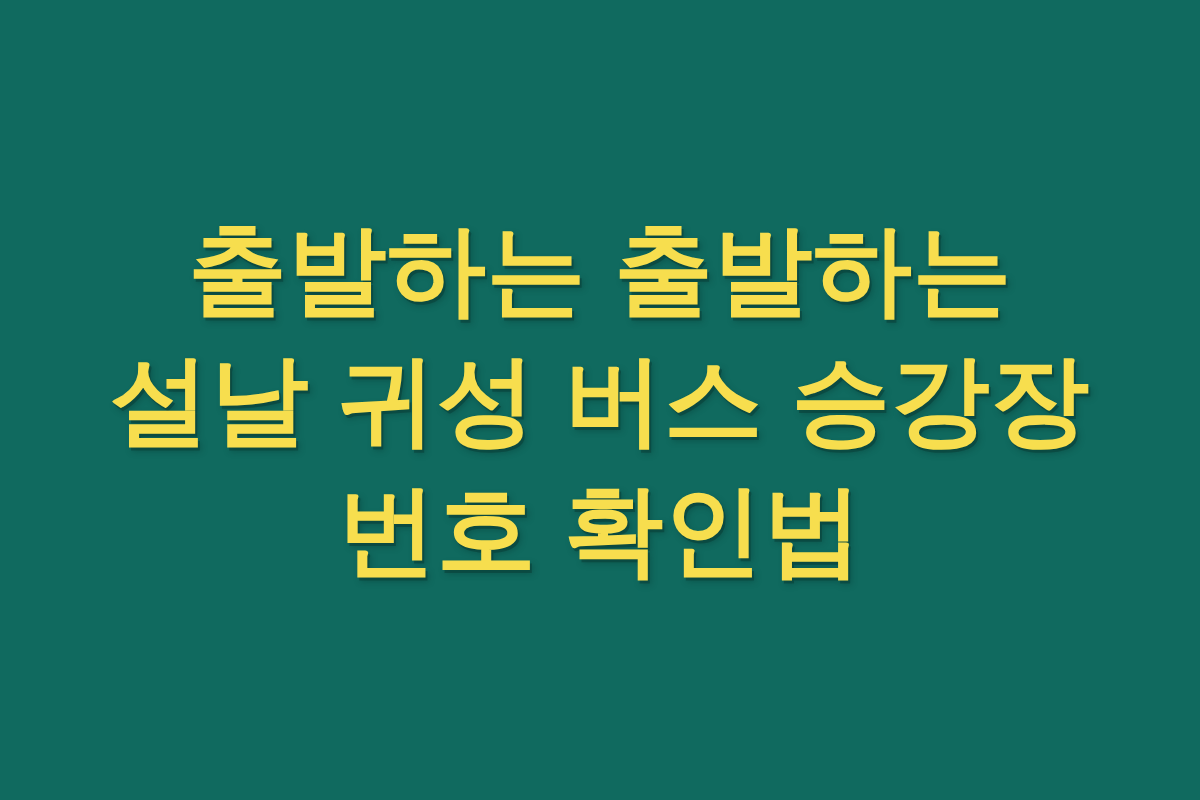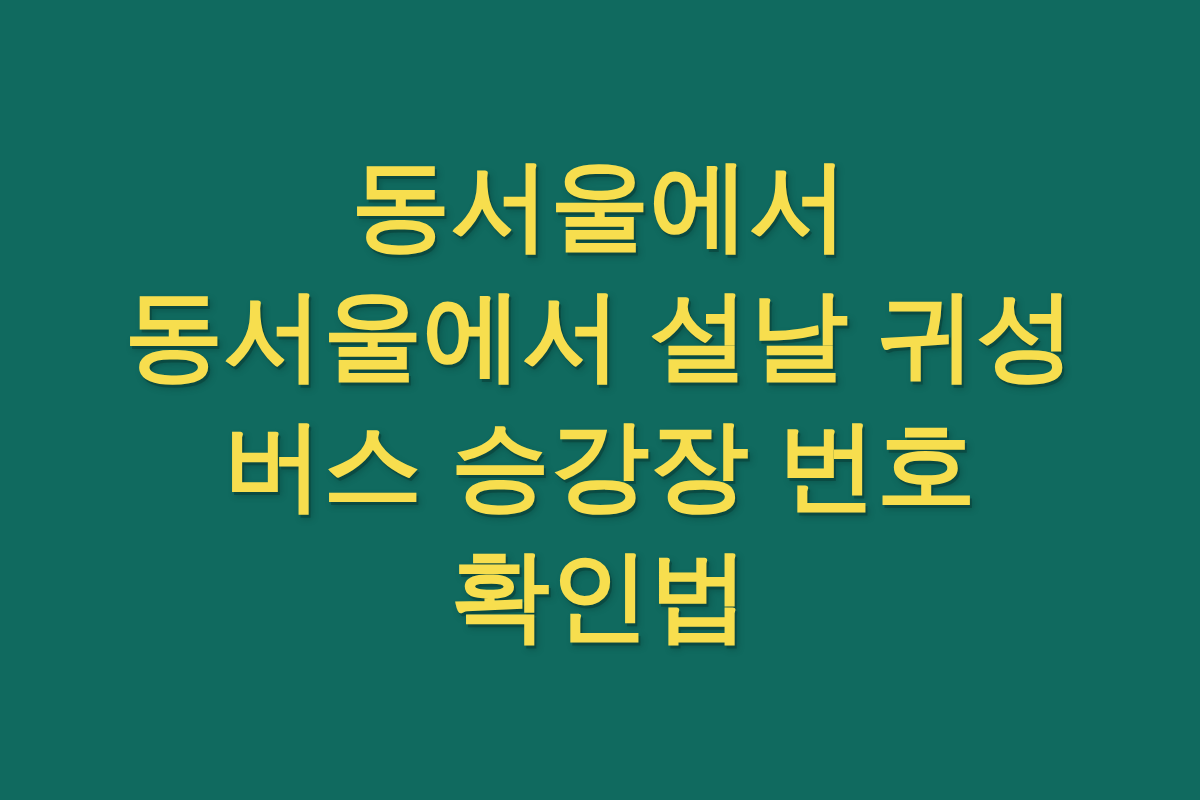--- a/index.html
+++ b/index.html
@@ -49,17 +49,17 @@
     -webkit-font-smoothing: antialiased;
   }
 </style>
 </head>
 <body>
 
 <div class="title-card" style="background: rgb(16, 106, 95);">
 
   <div class="title-block">
 
-    <h1 class="title-text" style="color: rgb(247, 222, 78); text-align: center;">동서울에서 동서울에서 설날 귀성 버스 승강장 번호 확인법</h1>
+    <h1 class="title-text" style="color: rgb(247, 222, 78); text-align: center;">출발하는 출발하는 설날 귀성 버스 승강장 번호 확인법</h1>
 
   </div>
 
 </div>
 
 </body></html>

